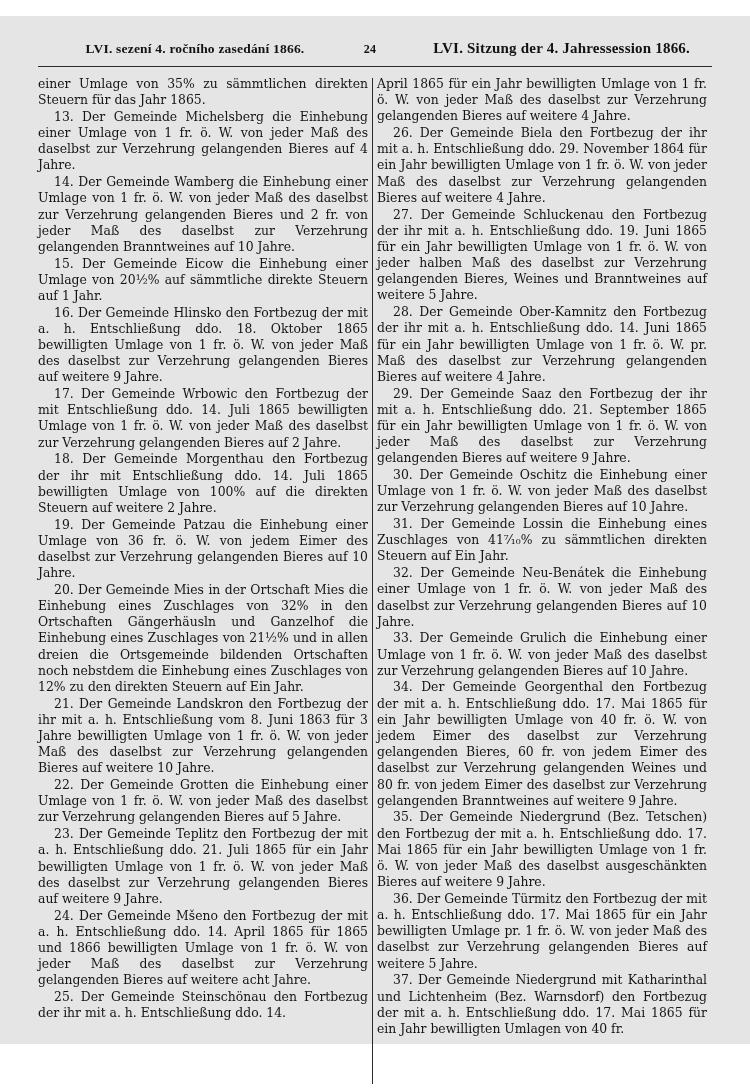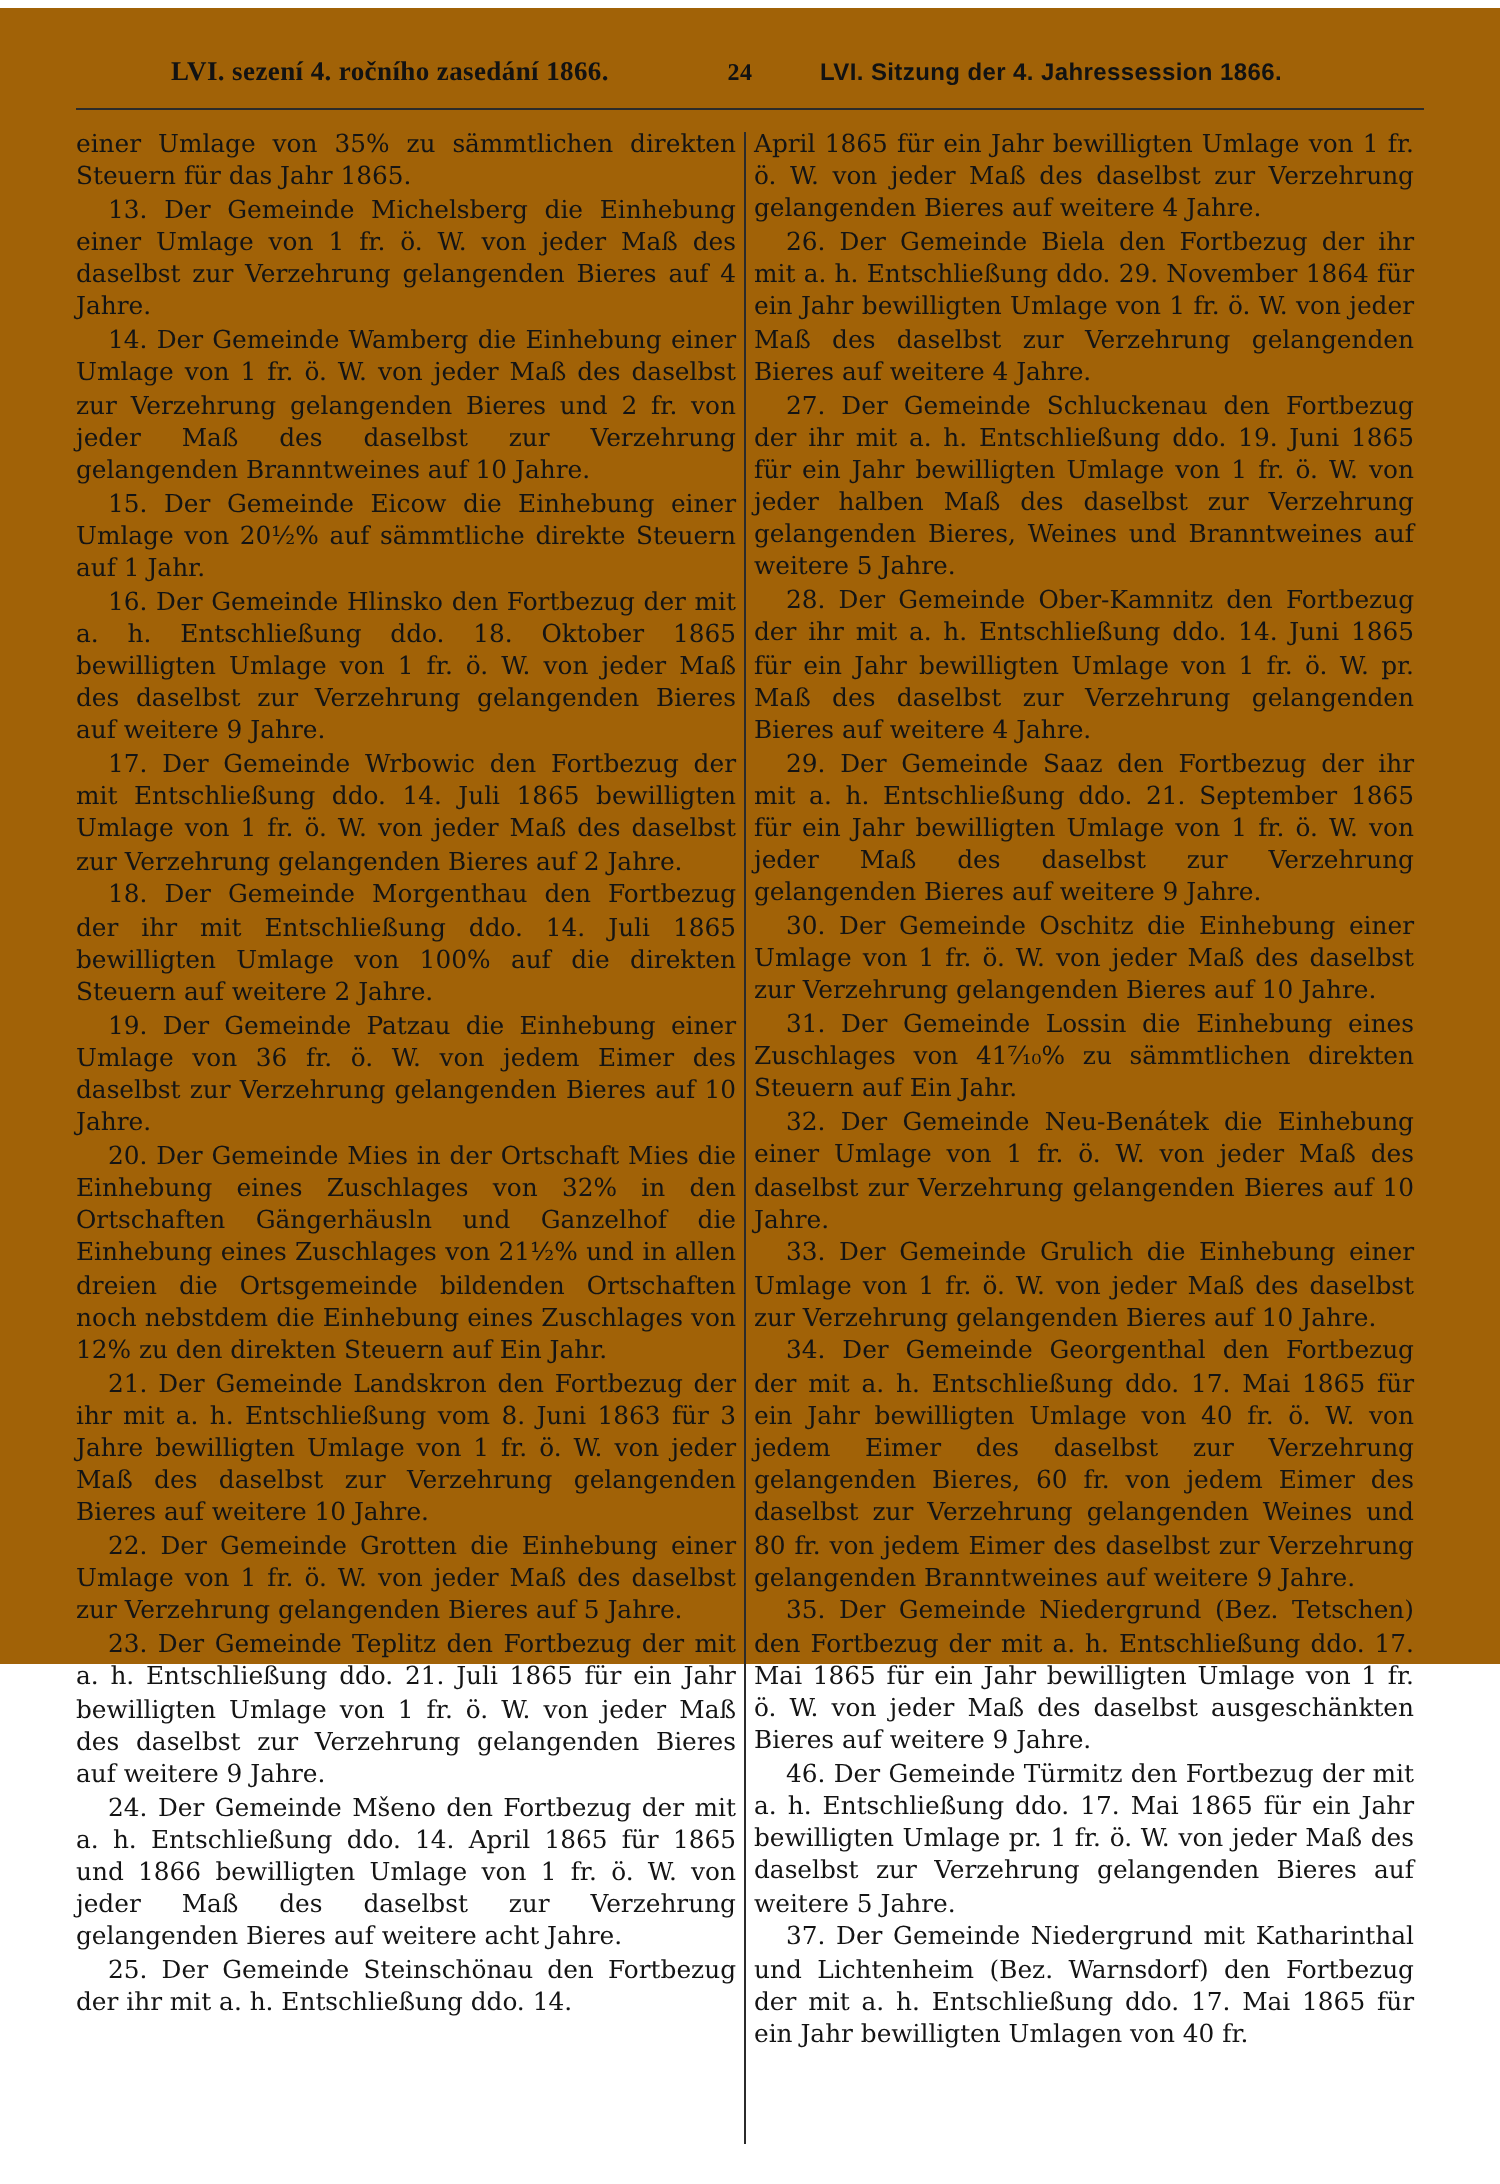--- a/index.html
+++ b/index.html
@@ -10,24 +10,24 @@
   body {
     width: 750px;
     height: 1092px;
     font-family: "Liberation Serif", serif;
     color: #121212;
     position: relative;
     overflow: hidden;
   }
   .page {
     position: absolute;
-    left: 0; top: 4px;
+    left: 0; top: 16px;
     width: 750px;
-    height: 828px;
-    background: #a16207;
+    height: 1028px;
+    background: #e5e5e5;
   }
   
   .runhead {
     position: absolute;
     left: 60px;
     top: 24px;
     width: 630px;
     display: flex;
     align-items: baseline;
     justify-content: space-between;
@@ -41,23 +41,23 @@
     font-family: "Liberation Serif", serif;
   }
   .runhead .pageno {
     width: 50px;
     text-align: center;
     font-size: 12px;
     font-weight: bold;
   }
   .runhead .right {
     width: 280px;
-    text-align: left;
-    font-family: Liberation Sans, sans-serif;
-    font-size: 12px;
+    text-align: right;
+    font-family: Liberation Serif, serif;
+    font-size: 15px;
   }
   .rule {
     position: absolute;
     left: 38px;
     top: 50px;
     width: 674px;
     border-top: 1px solid #2b2b2b;
   }
   .columns {
     position: absolute;
@@ -129,18 +129,18 @@
         <p class="">26. Der Gemeinde Biela den Fortbezug der ihr mit a. h. Entschließung ddo. 29. November 1864 für ein Jahr bewilligten Umlage von 1 fr. ö. W. von jeder Maß des daselbst zur Verzehrung gelangenden Bieres auf weitere 4 Jahre.</p>
         <p class="">27. Der Gemeinde Schluckenau den Fortbezug der ihr mit a. h. Entschließung ddo. 19. Juni 1865 für ein Jahr bewilligten Umlage von 1 fr. ö. W. von jeder halben Maß des daselbst zur Verzehrung gelangenden Bieres, Weines und Branntweines auf weitere 5 Jahre.</p>
         <p class="">28. Der Gemeinde Ober-Kamnitz den Fortbezug der ihr mit a. h. Entschließung ddo. 14. Juni 1865 für ein Jahr bewilligten Umlage von 1 fr. ö. W. pr. Maß des daselbst zur Verzehrung gelangenden Bieres auf weitere 4 Jahre.</p>
         <p class="">29. Der Gemeinde Saaz den Fortbezug der ihr mit a. h. Entschließung ddo. 21. September 1865 für ein Jahr bewilligten Umlage von 1 fr. ö. W. von jeder Maß des daselbst zur Verzehrung gelangenden Bieres auf weitere 9 Jahre.</p>
         <p class="">30. Der Gemeinde Oschitz die Einhebung einer Umlage von 1 fr. ö. W. von jeder Maß des daselbst zur Verzehrung gelangenden Bieres auf 10 Jahre.</p>
         <p class="">31. Der Gemeinde Lossin die Einhebung eines Zuschlages von 41⁷⁄₁₀% zu sämmtlichen direkten Steuern auf Ein Jahr.</p>
         <p class="">32. Der Gemeinde Neu-Benátek die Einhebung einer Umlage von 1 fr. ö. W. von jeder Maß des daselbst zur Verzehrung gelangenden Bieres auf 10 Jahre.</p>
         <p class="">33. Der Gemeinde Grulich die Einhebung einer Umlage von 1 fr. ö. W. von jeder Maß des daselbst zur Verzehrung gelangenden Bieres auf 10 Jahre.</p>
         <p class="">34. Der Gemeinde Georgenthal den Fortbezug der mit a. h. Entschließung ddo. 17. Mai 1865 für ein Jahr bewilligten Umlage von 40 fr. ö. W. von jedem Eimer des daselbst zur Verzehrung gelangenden Bieres, 60 fr. von jedem Eimer des daselbst zur Verzehrung gelangenden Weines und 80 fr. von jedem Eimer des daselbst zur Verzehrung gelangenden Branntweines auf weitere 9 Jahre.</p>
         <p class="">35. Der Gemeinde Niedergrund (Bez. Tetschen) den Fortbezug der mit a. h. Entschließung ddo. 17. Mai 1865 für ein Jahr bewilligten Umlage von 1 fr. ö. W. von jeder Maß des daselbst ausgeschänkten Bieres auf weitere 9 Jahre.</p>
-        <p class="">46. Der Gemeinde Türmitz den Fortbezug der mit a. h. Entschließung ddo. 17. Mai 1865 für ein Jahr bewilligten Umlage pr. 1 fr. ö. W. von jeder Maß des daselbst zur Verzehrung gelangenden Bieres auf weitere 5 Jahre.</p>
+        <p class="">36. Der Gemeinde Türmitz den Fortbezug der mit a. h. Entschließung ddo. 17. Mai 1865 für ein Jahr bewilligten Umlage pr. 1 fr. ö. W. von jeder Maß des daselbst zur Verzehrung gelangenden Bieres auf weitere 5 Jahre.</p>
         <p class="">37. Der Gemeinde Niedergrund mit Katharinthal und Lichtenheim (Bez. Warnsdorf) den Fortbezug der mit a. h. Entschließung ddo. 17. Mai 1865 für ein Jahr bewilligten Umlagen von 40 fr.</p>
       </div>
   </div>
 
 </div>
 
 </body></html>

